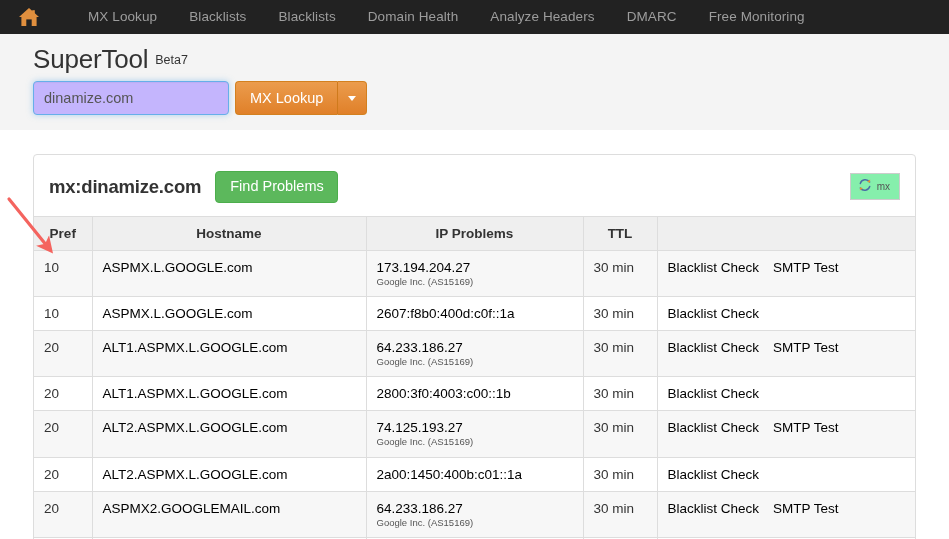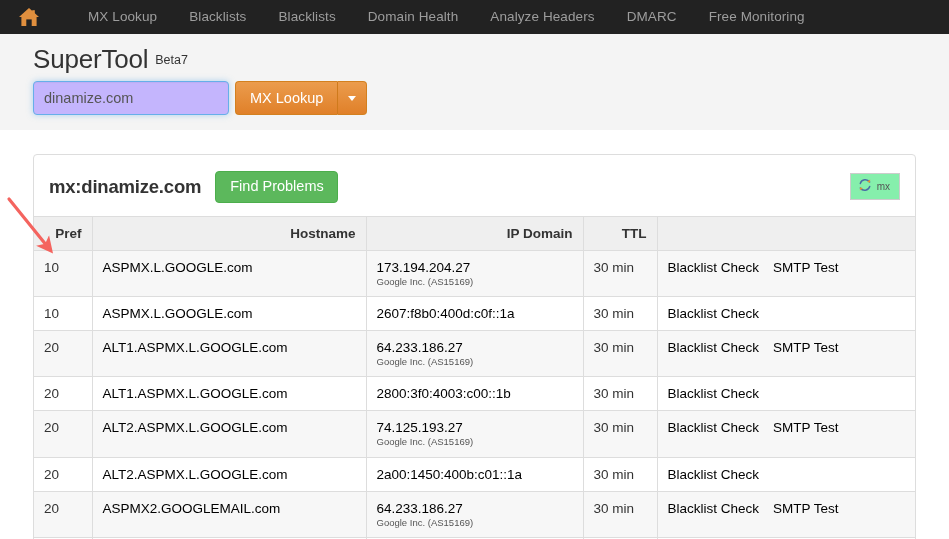--- a/index.html
+++ b/index.html
@@ -168,21 +168,21 @@
   table.mx {
     width: 100%;
     border-collapse: collapse;
     table-layout: fixed;
   }
   table.mx th {
     background: #efefef;
     border-top: 1px solid #dddddd;
     border-bottom: 1px solid #dddddd;
     border-right: 1px solid #dddddd;
-    text-align: right;
+    text-align: center;
     font-size: 13.5px;
     color: #333333;
     font-weight: bold;
     padding: 9px 10px 9px 10px;
     height: 32px;
   }
   table.mx th.last { border-right: none; }
   table.mx td {
     border-bottom: 1px solid #dddddd;
     border-right: 1px solid #dddddd;
@@ -286,21 +286,21 @@
         <col class="c-pref">
           <col class="c-host">
           <col class="c-ip">
           <col class="c-ttl">
           <col class="c-act">
       </colgroup>
       <thead>
         <tr>
           <th>Pref</th>
           <th>Hostname</th>
-          <th>IP Domain</th>
+          <th>IP Problems</th>
           <th>TTL</th>
           <th class="last"></th>
         </tr>
       </thead>
       <tbody id="mx-body">
           <tr class="odd">
             <td>10</td>
             <td><a class="cell-link" href="#">ASPMX.L.GOOGLE.com</a></td>
             <td><a class="cell-link" href="#">173.194.204.27</a><span class="asn">Google Inc. (AS15169)</span></td>
             <td>30 min</td>

